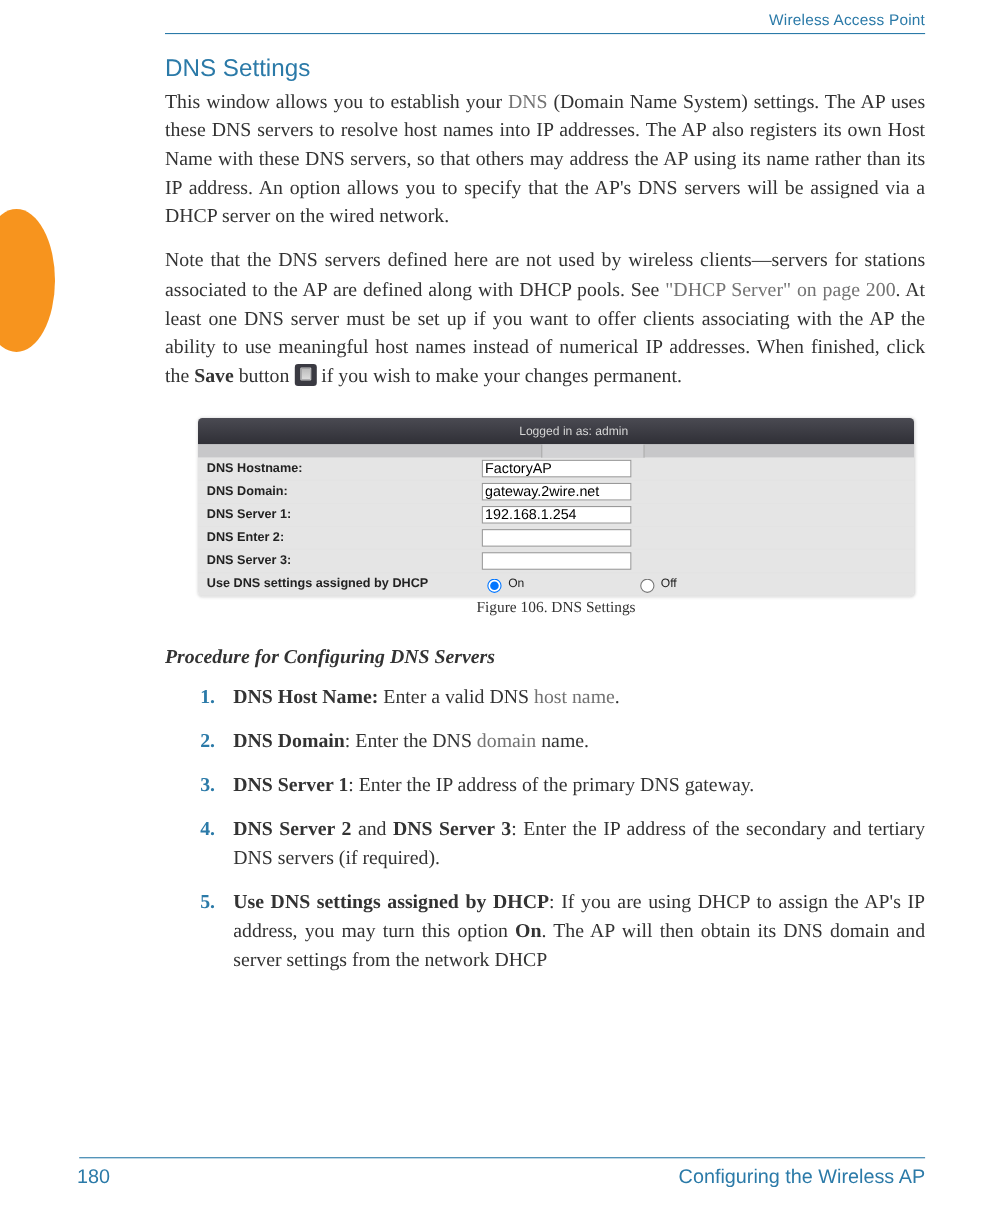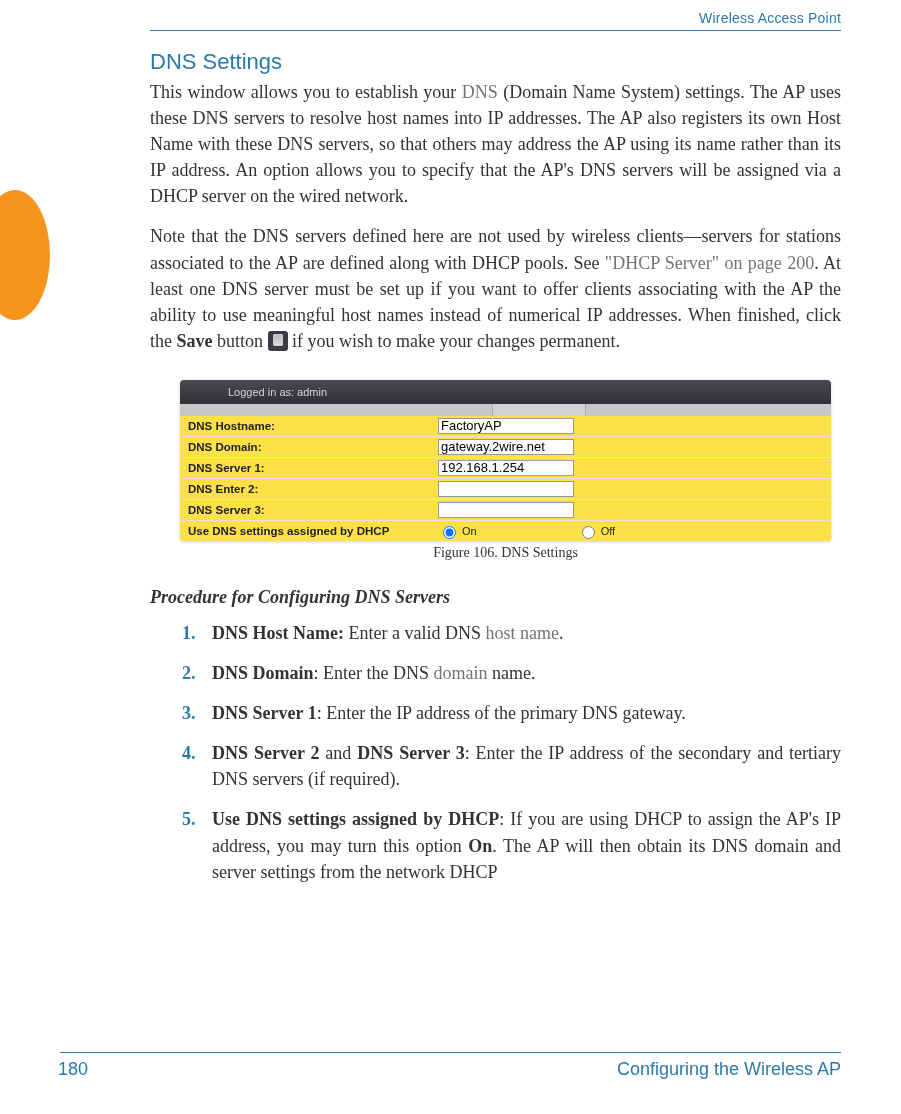--- a/index.html
+++ b/index.html
@@ -79,41 +79,41 @@
     box-shadow: 0 0 3px rgba(0,0,0,.2);
     font-family: Arial, Helvetica, sans-serif;
     font-size: 12px;
     color: #333;
   }
   .ui-topbar {
     height: 24px;
     background: linear-gradient(#4a4a52,#2f2f36);
     color: #d5d5d5;
     font-size: 11px;
-    text-align: left;
+    text-align: center;
     line-height: 24px;
     padding-right: 16px;
     padding-left: 48px;
   }
   .ui-colhead {
     height: 12px;
     background: #c7c7c9;
     position: relative;
   }
   .ui-colhead::before {
     content: "";
     position: absolute;
     left: 48%;
     width: 14%;
     top: 0; bottom: 0;
     background: #d2d2d4;
     border-left: 1px solid #aaa;
     border-right: 1px solid #aaa;
   }
-  .ui-body { background: #fde047; }
+  .ui-body { background: #e5e5e5; }
   .ui-row {
     display: flex;
     align-items: center;
     height: 20px;
     border-bottom: 1px solid #e3e3e3;
   }
   .ui-row .lbl { flex: 0 0 250px; padding-left: 8px; font-size: 11.5px; color:#222; font-weight:bold;}
   .ui-row .val { flex: 1; }
   .ui-row input[type=text] {
     width: 130px;
@@ -151,21 +151,21 @@
   }
   ol.proc li::before {
     content: counter(item) ".";
     position: absolute;
     left: -30px;
     color: #2b7aa8;
     font-weight: bold;
   }
   .footer {
     position: absolute;
-    left: 60px;
+    left: 72px;
     right: 60px;
     bottom: 34px;
     border-top: 0.7px solid #2b7aa8;
     display: flex;
     justify-content: space-between;
     padding-top: 6px;
     color: #2b7aa8;
     font-family: "Trebuchet MS", Arial, sans-serif;
     font-size: 18px;
   }

